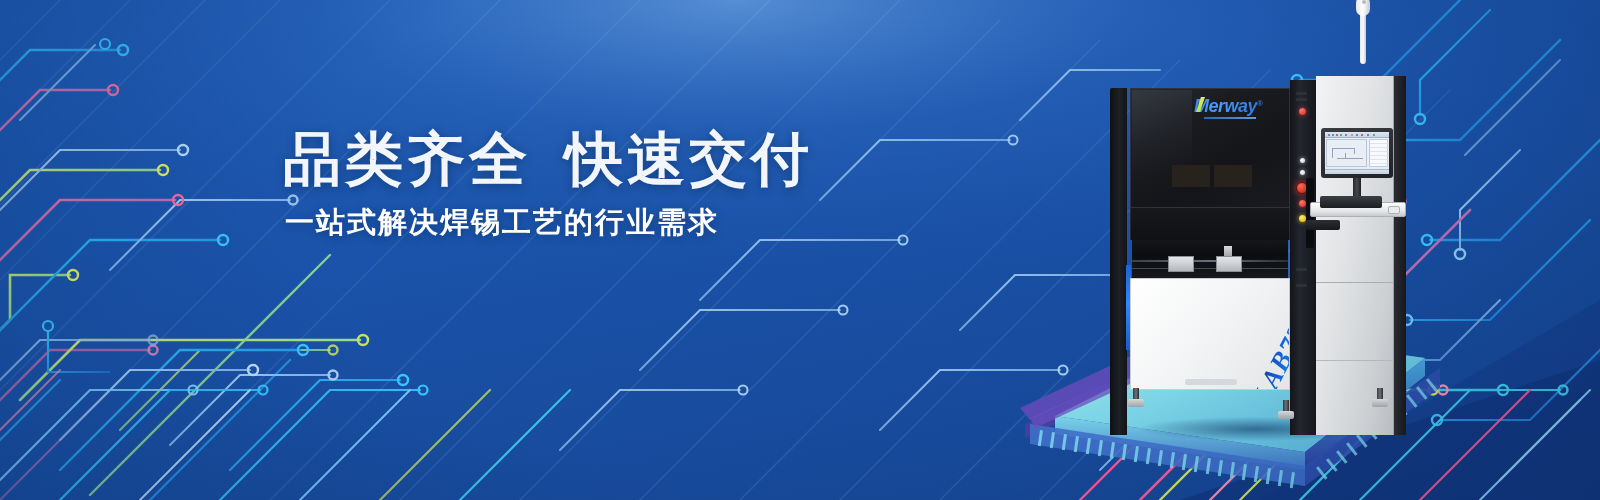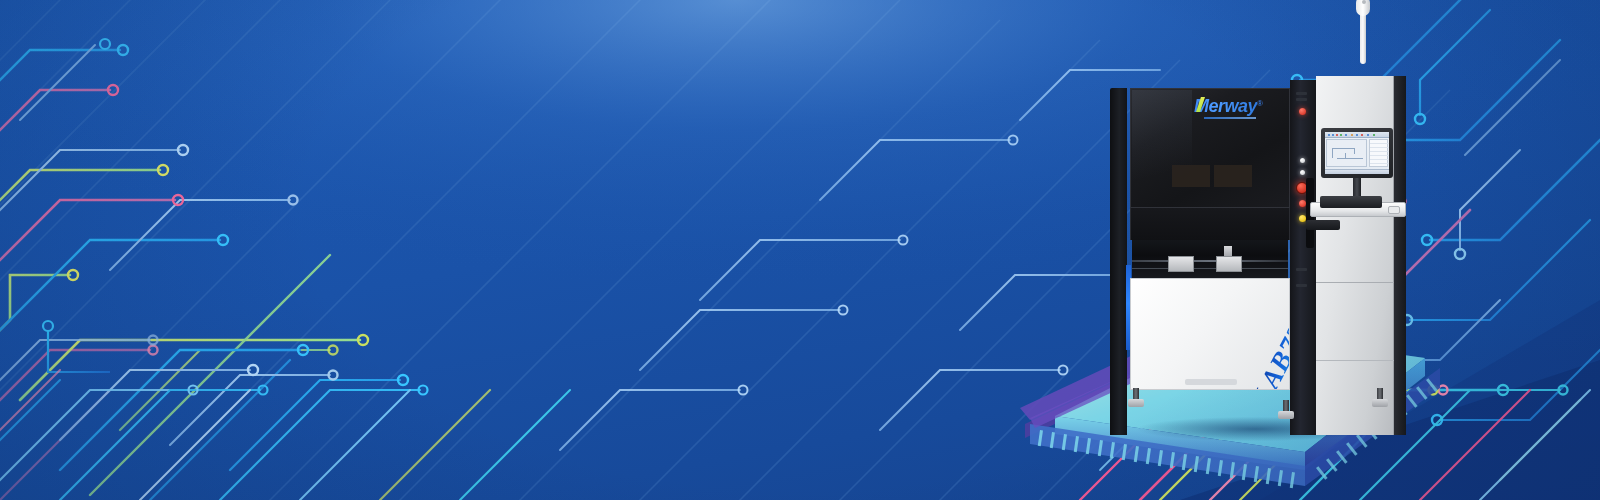--- a/index.html
+++ b/index.html
@@ -487,20 +487,22 @@
 
       <polygon points="1030,418 1225,330 1225,340 1035,428" fill="#6a4fc0" opacity=".75"></polygon>
     </g>
 
     <rect x="0" y="0" width="1600" height="500" fill="url(#glowTop)"></rect>
   </svg>
 
   <div class="bg-vignette"></div>
 
   <div class="copy">
+    <h1 class="headline"><span>品类齐全</span><span class="gap"></span><span>快速交付</span></h1>
+    <p class="subline">一站式解决焊锡工艺的行业需求</p>
   </div>
 
   <div class="machine-halo"></div>
   <div class="m-shadow"></div>
 
   <div class="machine">
 
     <div class="tower-stem"></div>
     <div class="tower-cap"></div>
     <div class="tower-dot"></div>

